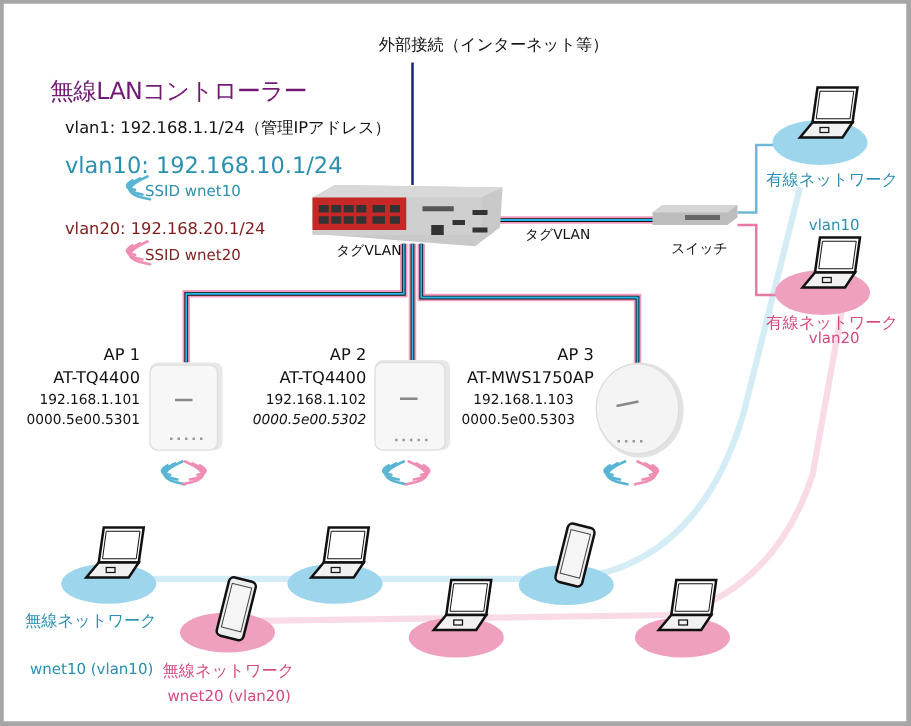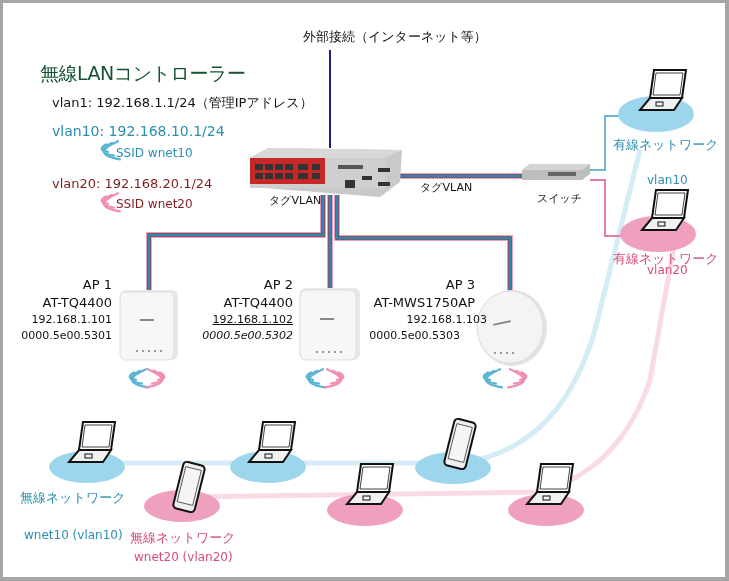--- a/index.html
+++ b/index.html
@@ -1,22 +1,22 @@
 <!DOCTYPE html>
 <html><head>
 <meta charset="utf-8">
 <style>
   html, body { margin: 0; padding: 0; }
   body { width: 729px; height: 581px; background: #ffffff; font-family: "DejaVu Sans", "Liberation Sans", sans-serif; position: relative; overflow: hidden; }
   #frame { position: absolute; left: 0; top: 0; width: 729px; height: 581px; box-sizing: border-box; border: 3px solid #a6a6a6; border-right-width: 4px; border-bottom-width: 4px; background: #fff; }
   svg#diagram { position: absolute; left: 0; top: 0; }
   .lbl { position: absolute; white-space: nowrap; line-height: 1; }
-  .title { font-size: 19px; color: #14532d; left: 40px; top: 64px; letter-spacing: -0.5px; }
+  .title { font-size: 19px; color: #701a75; left: 40px; top: 64px; letter-spacing: -0.5px; }
   .mgmt { font-size: 13px; color: #111; left: 52px; top: 96px; }
-  .v10 { font-size: 14px; color: #2a8fb0; }
+  .v10 { font-size: 18px; color: #2a8fb0; }
   .v20 { font-size: 13px; color: #7f1d1d; }
   .small { font-size: 11px; color: #111; }
   .ap-name { font-size: 13px; color: #111; text-align: right; }
   .ap-info { font-size: 11px; color: #111; text-align: right; }
   .net-blue { color: #2a8fb0; font-size: 13px; text-align: center; }
   .net-pink { color: #d6497e; font-size: 13px; text-align: center; }
   .net-sub-blue { color: #2a8fb0; font-size: 12px; text-align: center; }
   .net-sub-pink { color: #d6497e; font-size: 12px; text-align: center; }
 </style>
 </head>
@@ -240,24 +240,24 @@
 <div class="lbl net-pink" style="left:613px; top:252px;">有線ネットワーク</div>
 <div class="lbl net-sub-pink" style="left:647px; top:264px;">vlan20</div>
 
 <div class="lbl ap-name" style="right:617px; top:278px;">AP 1</div>
 <div class="lbl ap-name" style="right:617px; top:296px;">AT-TQ4400</div>
 <div class="lbl ap-info" style="right:617px; top:314px;">192.168.1.101</div>
 <div class="lbl ap-info" style="right:617px; top:330px;">0000.5e00.5301</div>
 
 <div class="lbl ap-name" style="right:436px; top:278px;">AP 2</div>
 <div class="lbl ap-name" style="right:436px; top:296px;">AT-TQ4400</div>
-<div class="lbl ap-info" style="right:436px; top:314px;text-decoration:underline;">192.168.1.102</div>
+<div class="lbl ap-info" style="right:436px; top:314px;">192.168.1.102</div>
 <div class="lbl ap-info" style="right:436px; top:330px;font-style:italic;">0000.5e00.5302</div>
 
 <div class="lbl ap-name" style="right:254px; top:278px;">AP 3</div>
 <div class="lbl ap-name" style="right:254px; top:296px;">AT-MWS1750AP</div>
-<div class="lbl ap-info" style="right:242px; top:314px;text-align:center;">192.168.1.103</div>
+<div class="lbl ap-info" style="right:270px; top:314px;text-align:center;">192.168.1.103</div>
 <div class="lbl ap-info" style="right:269px; top:330px;margin-left:18px;">0000.5e00.5303</div>
 
 <div class="lbl net-blue" style="left:20px; top:491px;">無線ネットワーク</div>
 <div class="lbl net-sub-blue" style="left:24px; top:529px;">wnet10 (vlan10)</div>
 <div class="lbl net-pink" style="left:130px; top:531px;">無線ネットワーク</div>
 <div class="lbl net-sub-pink" style="left:134px; top:551px;">wnet20 (vlan20)</div>
 
 </body></html>

